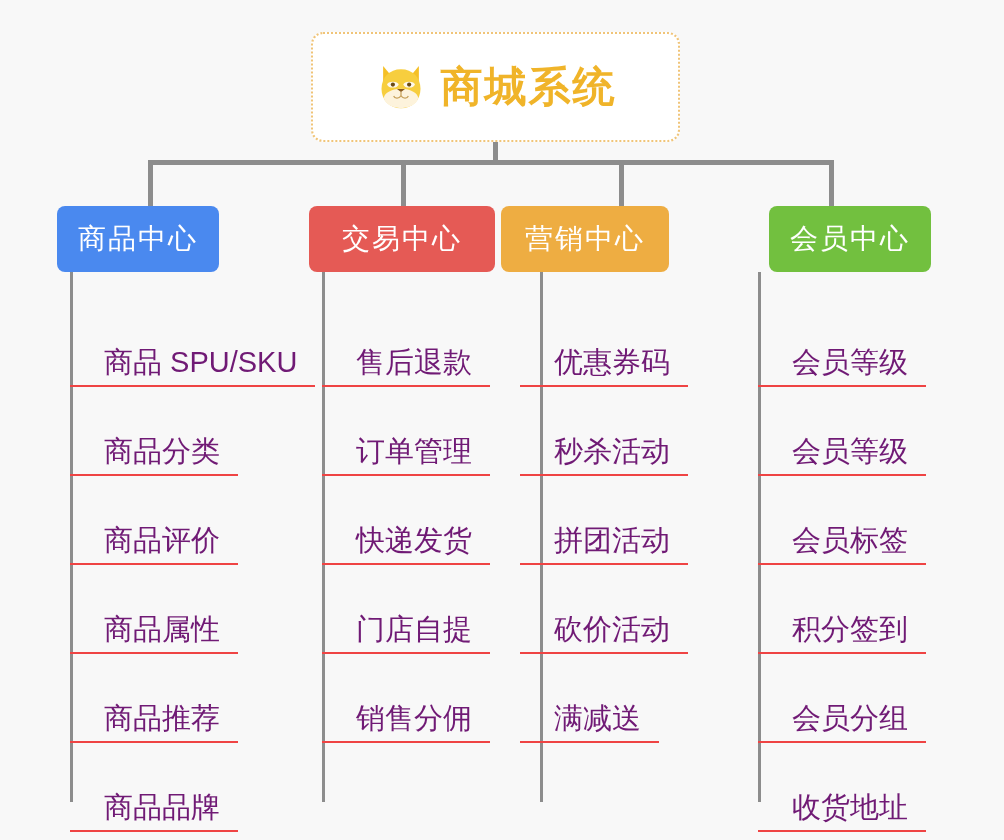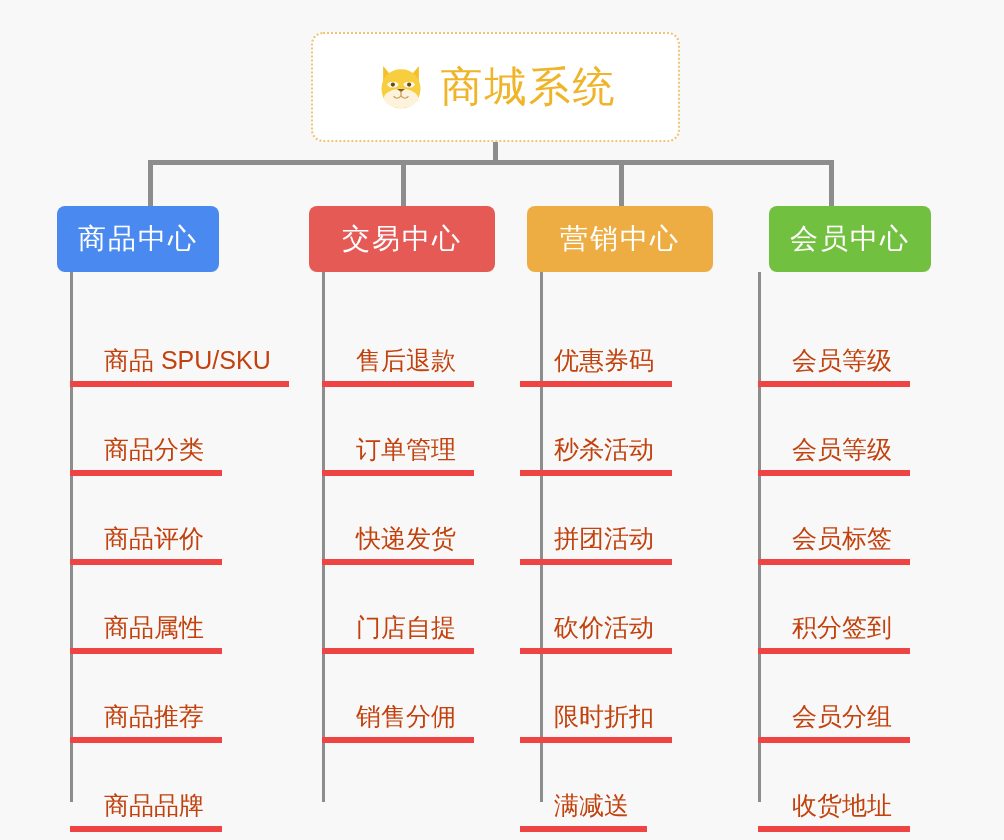--- a/index.html
+++ b/index.html
@@ -38,20 +38,21 @@
     height: 52px;
     display: block;
     flex: 0 0 auto;
   }
   .root-title {
     font-size: 42px;
     line-height: 1;
     color: #f0b429;
     letter-spacing: 2px;
     white-space: nowrap;
+    font-weight: bold;
   }
 
   
   .conn {
     position: absolute;
     background: #8d8d8d;
   }
   .stem-root  { left: 493px; top: 142px;  width: 5px;  height: 22px; }
   .bus        { left: 148px; top: 160px;  width: 686px; height: 5px; }
   .drop       { top: 160px;  width: 5px;  height: 46px; }
@@ -72,21 +73,21 @@
     align-items: center;
     justify-content: center;
     color: #ffffff;
     font-size: 28px;
     letter-spacing: 2px;
     white-space: nowrap;
   }
 
   .branch-1 { left: 57px;  width: 162px; }
   .branch-2 { left: 309px; width: 186px; }
-  .branch-3 { left: 527px; width: 186px; }
+  .branch-3 { left: 501px; width: 168px; }
   .branch-4 { left: 745px; width: 186px; padding-left: 24px; }
 
   
   .trunk {
     position: absolute;
     top: 272px;
     width: 3px;
     background: #8d8d8d;
     height: 530px;
   }
@@ -107,24 +108,24 @@
   .leaves-3 { left: 520px; }
   .leaves-4 { left: 758px; }
 
   .leaf {
     height: 89px;
     display: flex;
     align-items: flex-end;
     padding-left: 0;
   }
   .leaf-inner {
-    border-bottom: 6px solid #ef4444;
+    border-bottom: 2px solid #ef4444;
     padding: 0 18px 6px 34px;
-    font-size: 25px;
-    color: #c2410c;
+    font-size: 29px;
+    color: #701a75;
     white-space: nowrap;
     line-height: 1.15;
   }
 </style>
 </head>
 <body style="background: rgb(248, 248, 248);">
 
 <div id="mindmap">
 
   <div class="root-node" style="border-color: rgb(240, 196, 120);">
@@ -216,23 +217,20 @@
     <div class="leaf">
         <span class="leaf-inner">秒杀活动</span>
       </div>
     <div class="leaf">
         <span class="leaf-inner">拼团活动</span>
       </div>
     <div class="leaf">
         <span class="leaf-inner">砍价活动</span>
       </div>
     <div class="leaf">
-        <span class="leaf-inner">限时折扣</span>
-      </div>
-    <div class="leaf">
         <span class="leaf-inner">满减送</span>
       </div>
   </div>
 
   <div class="leaves leaves-4">
     <div class="leaf">
         <span class="leaf-inner">会员等级</span>
       </div>
     <div class="leaf">
         <span class="leaf-inner">会员等级</span>

